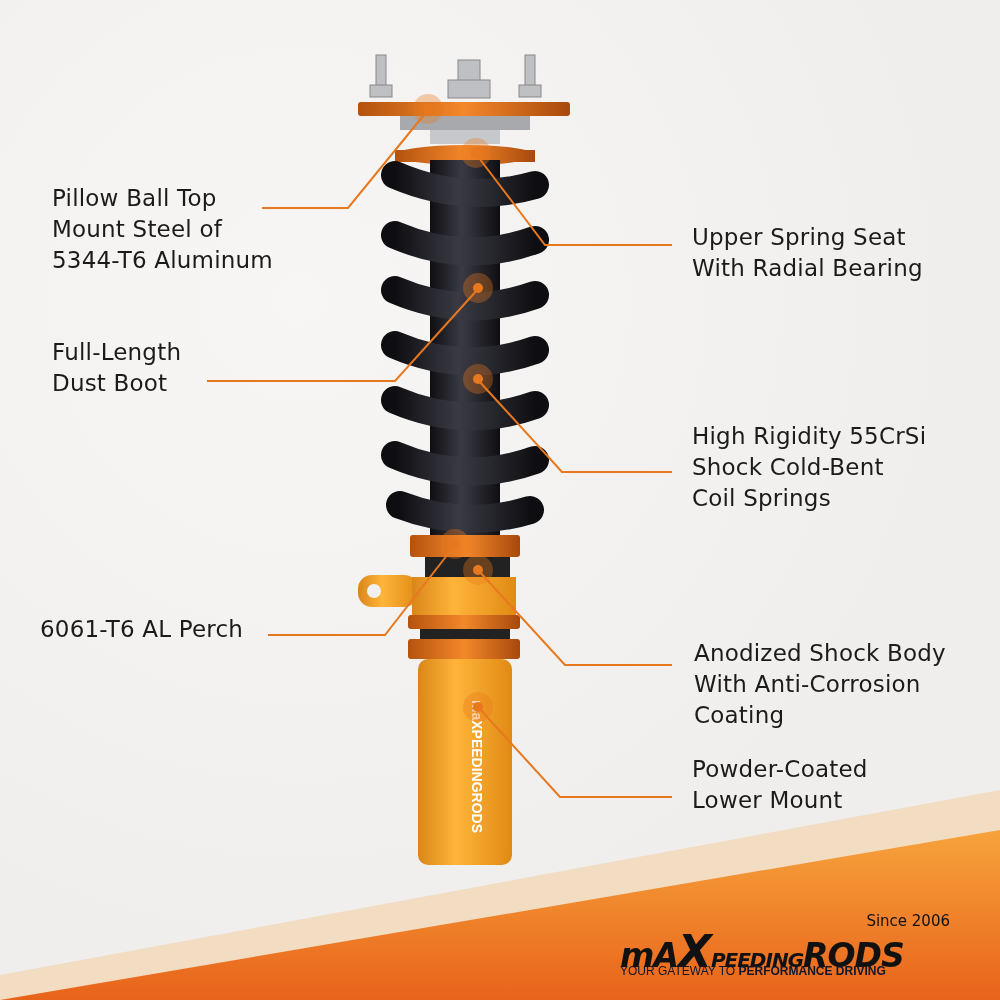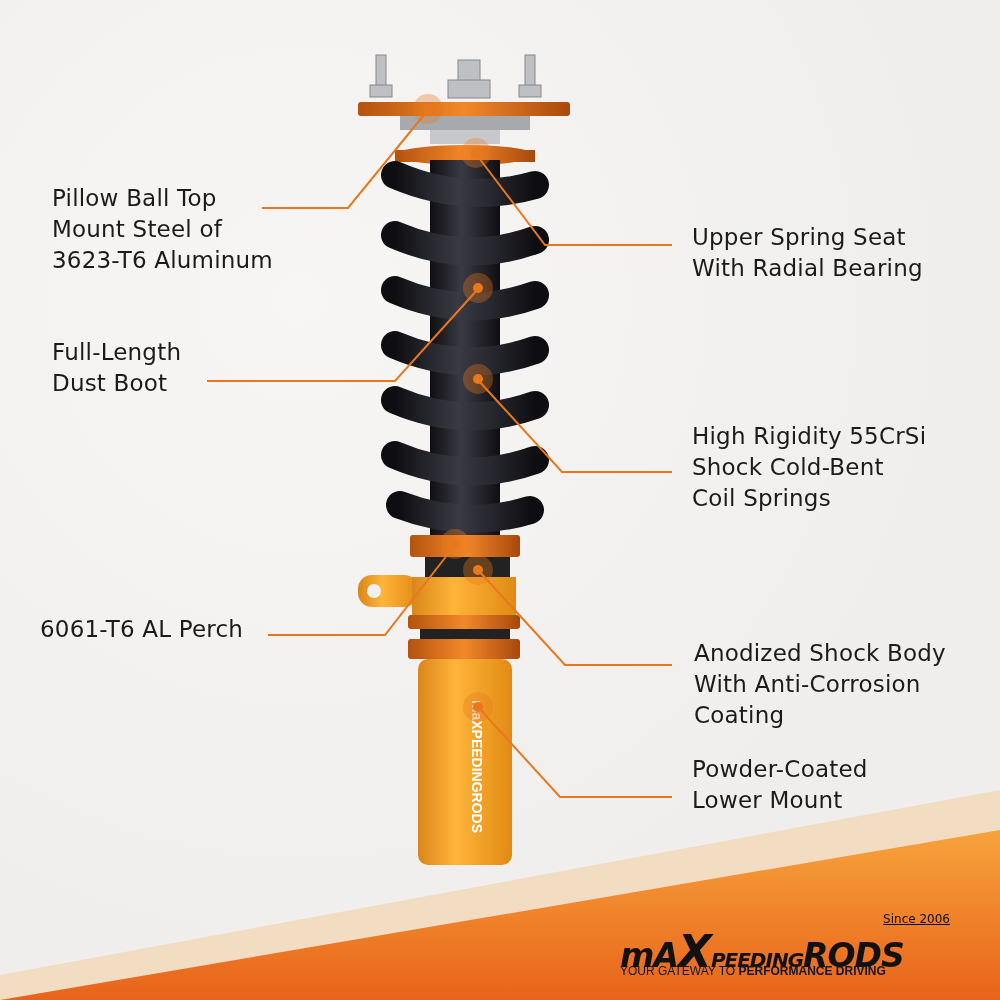--- a/index.html
+++ b/index.html
@@ -2,21 +2,21 @@
 <html><head>
 <meta charset="utf-8">
 <style>
   html,body{margin:0;padding:0;}
   body{width:1000px;height:1000px;position:relative;overflow:hidden;background:#f2f1ef;font-family:"DejaVu Sans",sans-serif;}
   .bg{position:absolute;inset:0;background:
     radial-gradient(circle at 30% 30%, #f7f6f4 0%, #efeeec 70%);}
   svg.art{position:absolute;left:0;top:0;}
   .label{position:absolute;font-size:23px;line-height:31px;color:#1b1b1b;letter-spacing:0.2px;}
   .brand{position:absolute;left:620px;top:912px;width:330px;}
-  .since{position:absolute;right:0;top:0;font-size:12px;color:#111;text-decoration:underline;}
+  .since{position:absolute;right:0;top:0;font-size:15px;color:#111;}
   .logo{position:absolute;left:0;top:14px;font-size:33px;font-weight:bold;font-style:italic;color:#111;letter-spacing:-1px;}
   .logo .x{font-size:44px;}
   .tagline{position:absolute;left:0;top:52px;font-size:12px;color:#0f172a;white-space:nowrap;font-family:"Liberation Sans",sans-serif;}
   .tagline b{font-weight:bold;}
 </style>
 </head>
 <body>
 
 <div class="bg"></div>
 
@@ -110,21 +110,21 @@
     <circle cx="478" cy="570" r="15" opacity="0.35"></circle>
       <circle cx="478" cy="570" r="5"></circle>
     <circle cx="478" cy="707" r="15" opacity="0.35"></circle>
       <circle cx="478" cy="707" r="5"></circle>
   </g>
 </svg>
 
 <div class="label" style="left:52px;top:183px;">
   <div>Pillow Ball Top</div>
   <div>Mount Steel of</div>
-  <div>3623-T6 Aluminum</div>
+  <div>5344-T6 Aluminum</div>
 </div>
 <div class="label" style="left:52px;top:337px;">
   <div>Full-Length</div>
   <div>Dust Boot</div>
 </div>
 <div class="label" style="left:40px;top:614px;">
   <div>6061-T6 AL Perch</div>
 </div>
 <div class="label" style="left:692px;top:222px;">
   <div>Upper Spring Seat</div>

